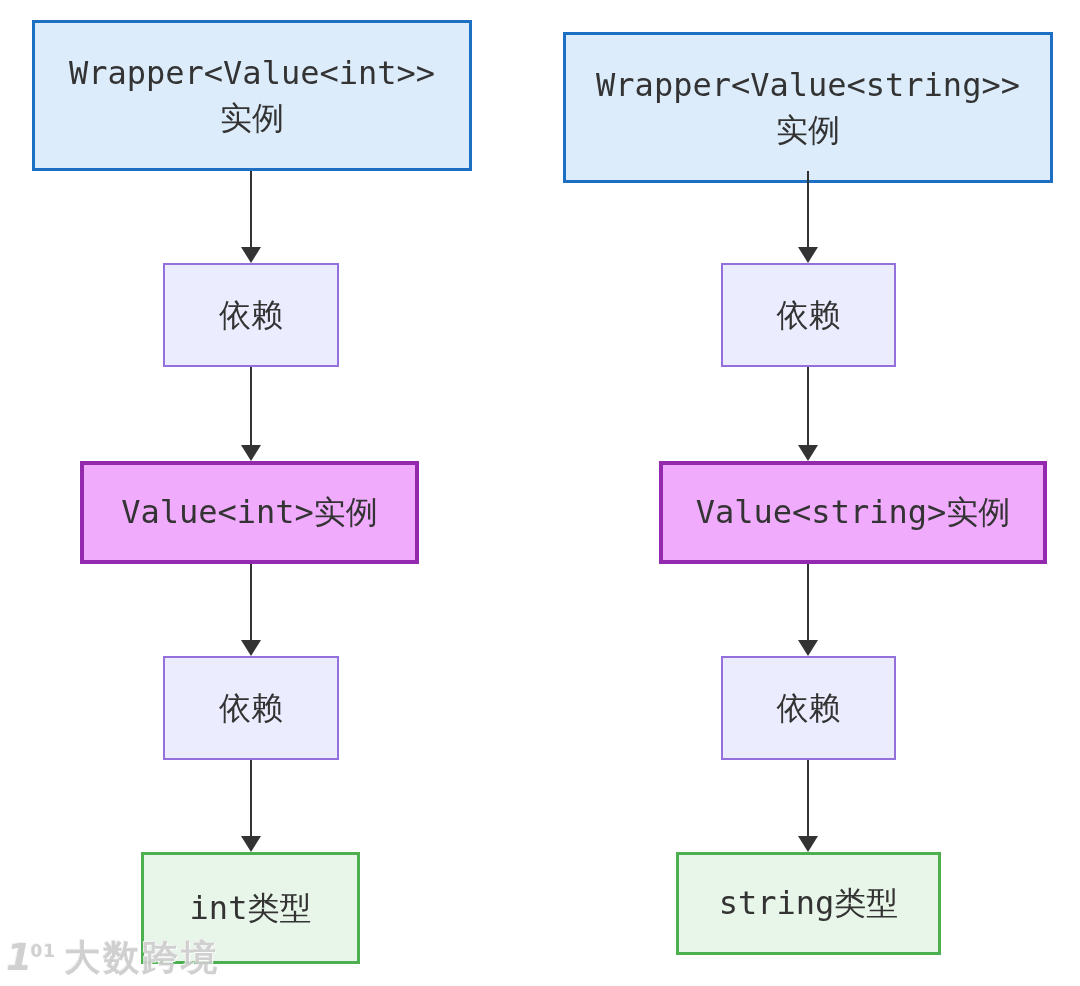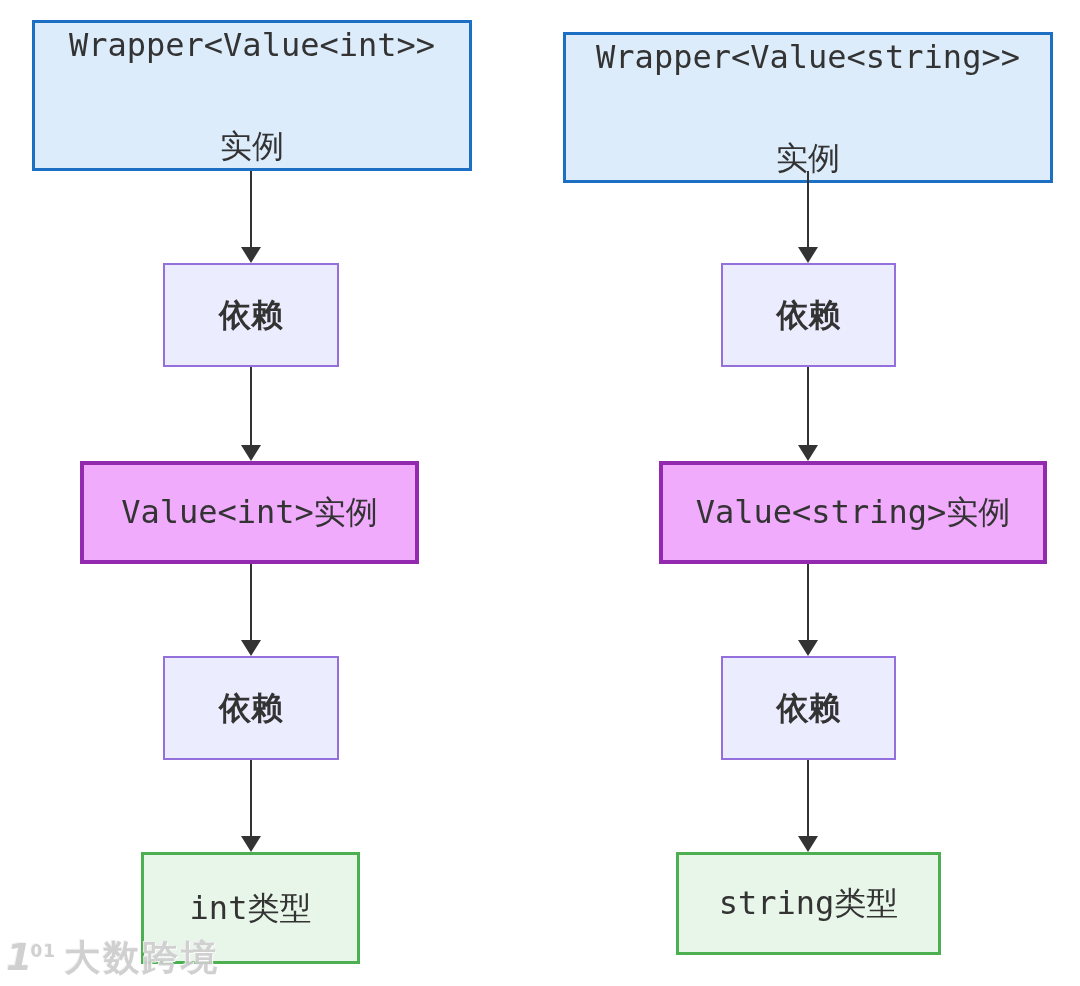--- a/index.html
+++ b/index.html
@@ -19,22 +19,22 @@
     display: flex;
     flex-direction: column;
     align-items: center;
     justify-content: center;
     text-align: center;
     color: #333333;
     font-size: 32px;
     line-height: 1.38;
     white-space: nowrap;
   }
-  .wrapper-node { background: #dcecfb; border: 3px solid #1c6fc2; justify-content: space-between; }
-  .dep-node     { background: #ececff; border: 2px solid #9370db; font-weight: bold; }
+  .wrapper-node { background: #dcecfb; border: 3px solid #1c6fc2; }
+  .dep-node     { background: #ececff; border: 2px solid #9370db; }
   .value-node   { background: #f0abfc; border: 4px solid #9229ae; }
   .type-node    { background: #e8f5e9; border: 3px solid #4caf50; }
 
   
   .n-wrap-int  { left: 32px;  top: 20px;  width: 440px; height: 151px; }
   .n-dep-int-1 { left: 163px; top: 263px; width: 176px; height: 104px; }
   .n-val-int   { left: 80px;  top: 461px; width: 339px; height: 103px; }
   .n-dep-int-2 { left: 163px; top: 656px; width: 176px; height: 104px; }
   .n-type-int  { left: 141px; top: 852px; width: 219px; height: 112px; }
 

